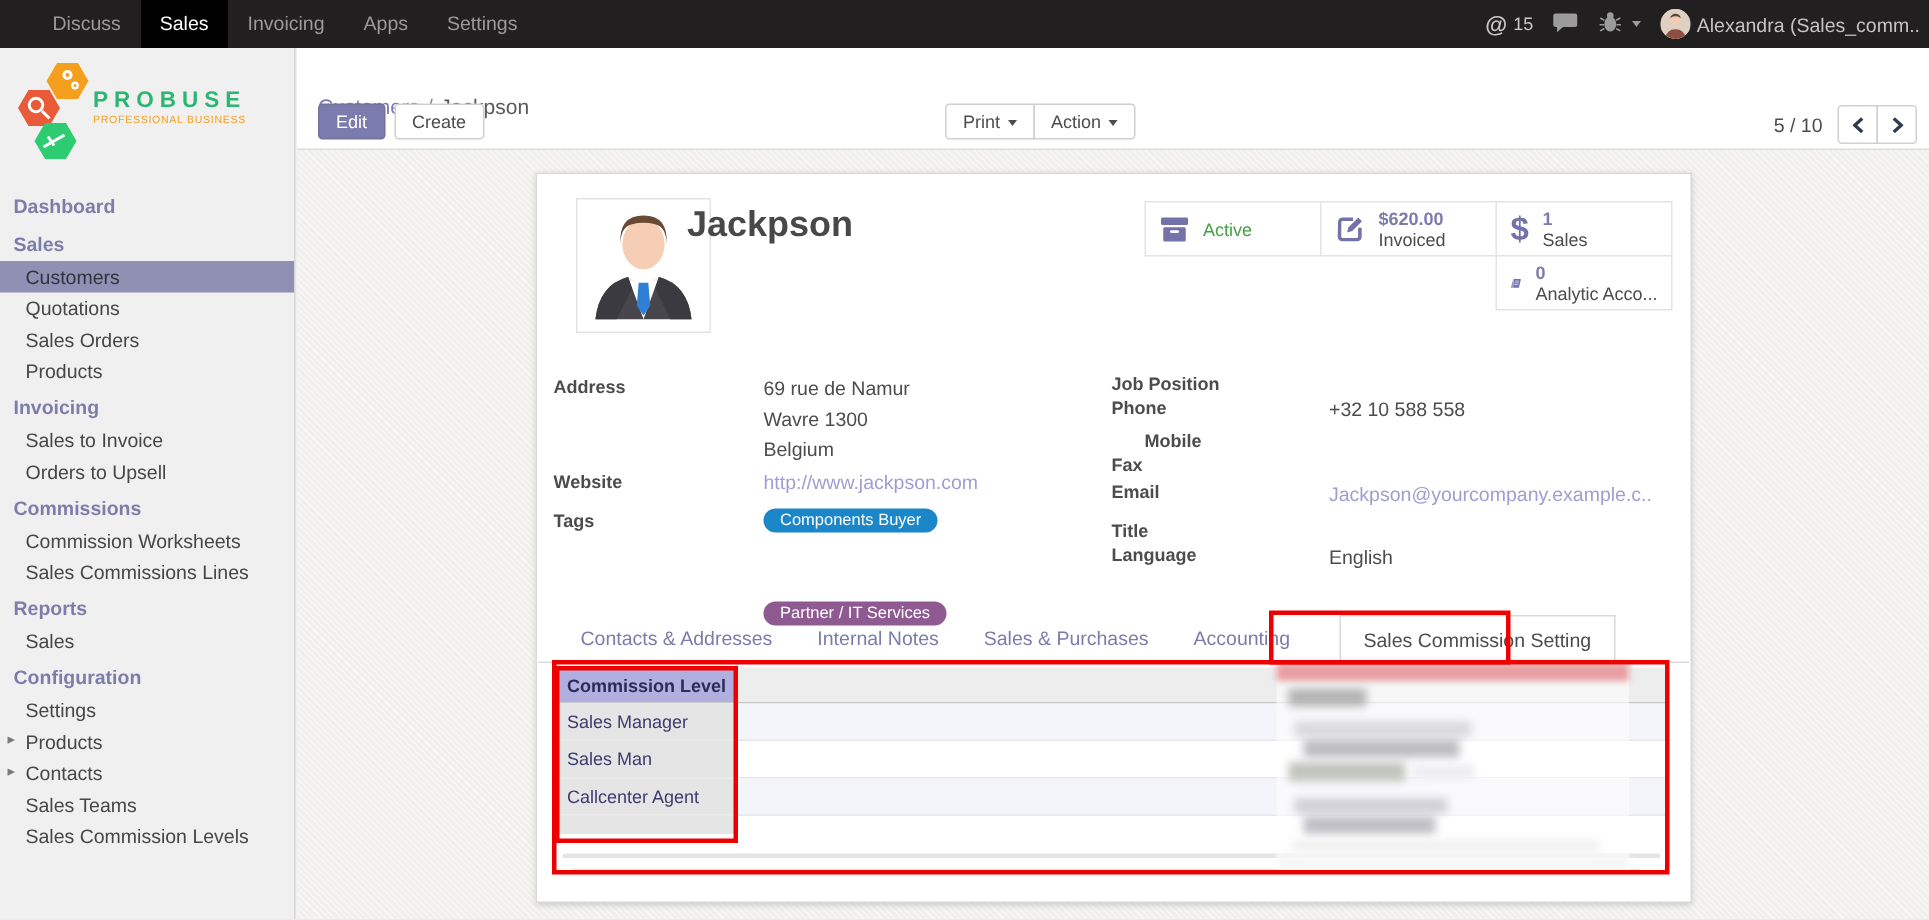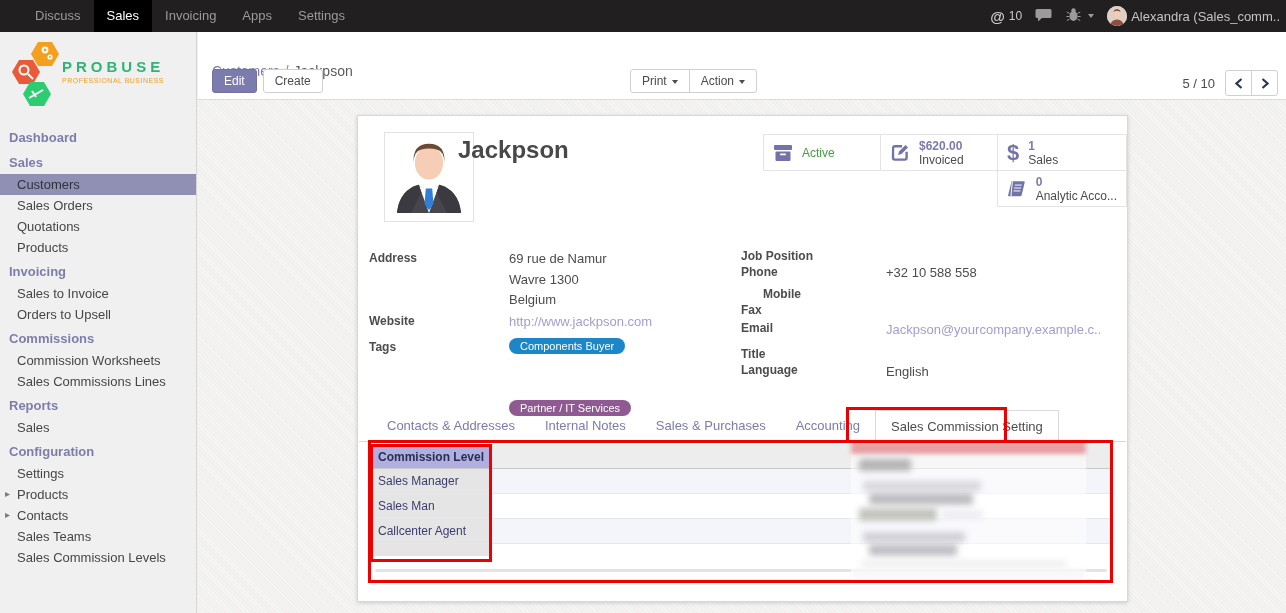--- a/index.html
+++ b/index.html
@@ -53,37 +53,37 @@
   .pager-btn.next { border-radius:0 3px 3px 0; margin-left:-1px; }
 
   
   .content { position:absolute; top:68px; left:0; right:0; bottom:0; background:#f1f0ef;
              background-image:repeating-linear-gradient(45deg, rgba(255,255,255,.4) 0 1px, transparent 1px 3px); }
   .card { position:absolute; left:159px; top:15px; width:771px; height:487px; background:#fff; border:1px solid #d8d8d8; box-shadow:0 1px 4px rgba(0,0,0,.16); }
 
   .avatar-box { position:absolute; left:26px; top:16px; width:90px; height:90px; border:1px solid #e2e2e2; background:#fff; display:flex; align-items:center; justify-content:center; }
   .record-name { position:absolute; left:100px; top:20px; font-size:24px; font-weight:bold; color:#484848; }
 
-  .stat-btn { position:absolute; width:130px; height:37px; background:#fff; border:1px solid #e4e4e4; display:flex; align-items:center; padding:0 9px; gap:9px; cursor:pointer; }
+  .stat-btn { position:absolute; width:118px; height:37px; background:#fff; border:1px solid #e4e4e4; display:flex; align-items:center; padding:0 9px; gap:9px; cursor:pointer; }
   .stat-text { display:flex; flex-direction:column; justify-content:center; }
   .stat-value { color:#7c7bad; font-size:12px; font-weight:bold; line-height:14px; }
   .stat-label { font-size:12px; color:#4c4c4c; line-height:14px; white-space:nowrap; }
   .stat-label.green { color:#44a044; }
 
   .field-label { position:absolute; font-size:12px; font-weight:bold; color:#4c4c4c; }
   .field-value { position:absolute; font-size:13px; color:#4c4c4c; }
   .link { color:#9f9ed2; cursor:pointer; }
   .pill { display:inline-block; padding:2px 11px; border-radius:10px; color:#fff; font-size:11px; white-space:nowrap; }
   .pill-blue { background:#1b86c8; }
   .pill-purple { background:#8e5a91; }
 
   
   .tabs { position:absolute; left:1px; right:1px; top:294px; height:32px; border-bottom:1px solid #d9d9d9; padding-left:13px; display:flex; align-items:stretch; }
   .tab { font-size:13px; color:#7c7bad; padding:8px 15px 0 15px; cursor:pointer; white-space:nowrap; }
-  .tab.active { background:#fff; border:1px solid #d9d9d9; border-bottom:1px solid #fff; color:#4c4c4c; margin-bottom:-1px; }
+  .tab.active { background:#fff; border:1px solid #d9d9d9; border-bottom:1px solid #fff; color:#4c4c4c; margin-bottom:-1px;margin-left:18px; }
 
   
   .ctable { position:absolute; left:13px; right:16px; top:329px; }
   .trow { position:relative; height:25px; border-bottom:1px solid #e7e7e7; cursor:pointer; }
   .trow.thead { height:24px; background:#ededed; border-bottom:1px solid #c9c9c9; cursor:default; }
   .trow.lav { background:#f4f4fb; }
   .trow.blank { height:23px; border-bottom:none; }
   .hl-cell { position:absolute; left:1px; top:0; width:119px; height:100%; background:#e5e5e5; display:flex; align-items:center; padding-left:6px; font-size:12px; color:#3c3c6e; }
   .thead .hl-cell { background:#b0afe0; font-weight:bold; color:#2c2c55; }
   .hl-cell.stub { height:12px; }
@@ -110,21 +110,21 @@
     <div class="topbar-menu">
       <div class="topbar-item">Discuss</div>
       <div class="topbar-item active">Sales</div>
       <div class="topbar-item">Invoicing</div>
       <div class="topbar-item">Apps</div>
       <div class="topbar-item">Settings</div>
     </div>
     <div class="topbar-right">
       <div class="tb-group">
         <span class="at-glyph">@</span>
-        <span class="tb-count">10</span>
+        <span class="tb-count">15</span>
       </div>
       <div class="tb-group">
         <span>
           <svg width="18" height="14" viewBox="0 0 18 14">
               <path d="M2 1 h13 a1.5 1.5 0 0 1 1.5 1.5 v6 a1.5 1.5 0 0 1 -1.5 1.5 h-8 l-4 3.5 v-3.5 h-1 a1.5 1.5 0 0 1 -1.5 -1.5 v-6 A1.5 1.5 0 0 1 2 1 Z" fill="#9b9b9b"></path>
             </svg>
         </span>
       </div>
       <div class="tb-group">
         <span>
@@ -181,22 +181,22 @@
       <div class="logo-text">
         <div class="logo-title">PROBUSE</div>
         <div class="logo-sub">PROFESSIONAL BUSINESS</div>
       </div>
     </div>
 
     <div class="menu">
       <div class="menu-header">Dashboard</div>
       <div class="menu-header">Sales</div>
       <div class="menu-item active">Customers</div>
+      <div class="menu-item">Quotations</div>
       <div class="menu-item">Sales Orders</div>
-      <div class="menu-item">Quotations</div>
       <div class="menu-item">Products</div>
 
       <div class="menu-header">Invoicing</div>
       <div class="menu-item">Sales to Invoice</div>
       <div class="menu-item">Orders to Upsell</div>
 
       <div class="menu-header">Commissions</div>
       <div class="menu-item">Commission Worksheets</div>
       <div class="menu-item">Sales Commissions Lines</div>
 

